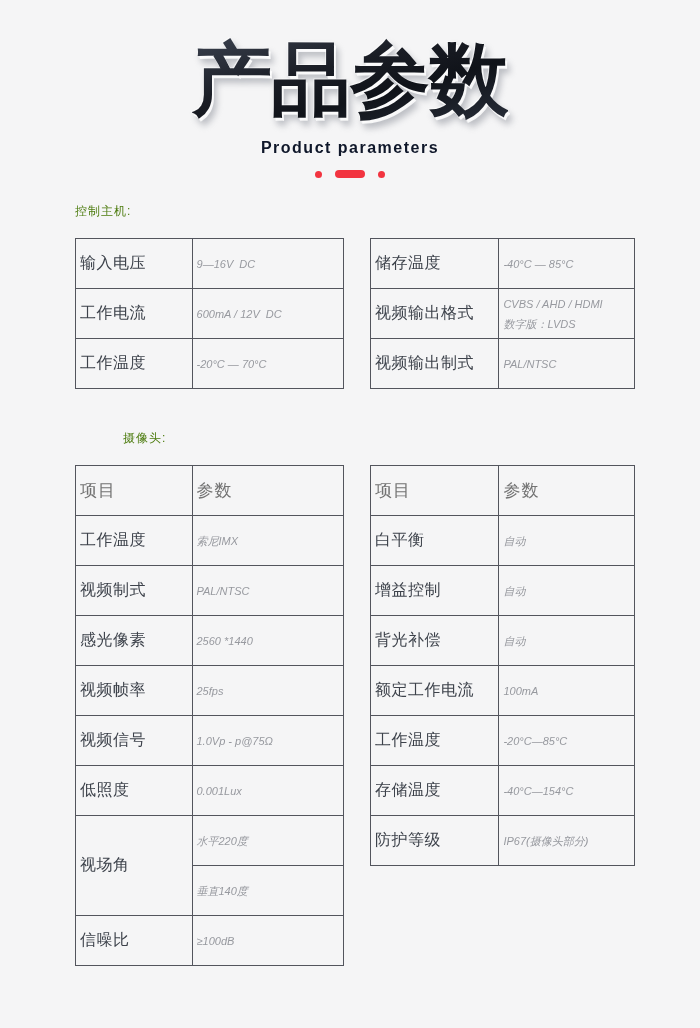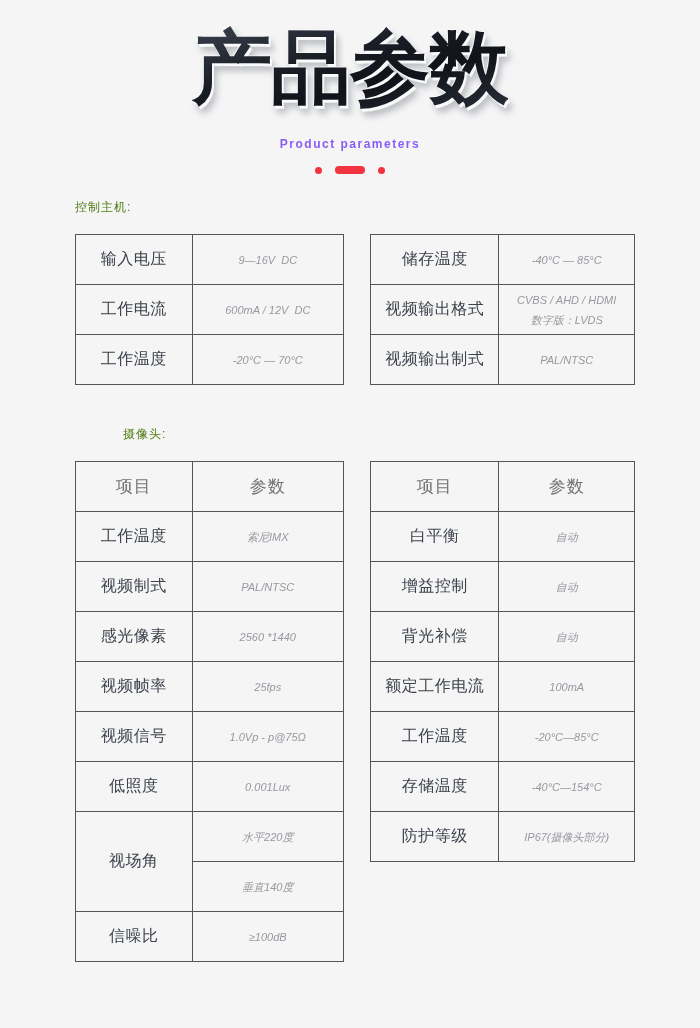--- a/index.html
+++ b/index.html
@@ -6,37 +6,37 @@
   html,body { background:#e9e9ea; }
   .page{
     position:relative;
     width:700px; height:1028px;
     margin:0 auto;
     background:#f5f5f6;
     overflow:hidden;
     font-family:"Liberation Sans","DejaVu Sans",sans-serif;
   }
   
-  .hero{ padding-top:18px; text-align:center; }
+  .hero{ padding-top:30px; text-align:center; }
   .hero-title{
     display:inline-block;
     font-size:80px; font-weight:900; line-height:100px;
     letter-spacing:-1px;
     background:linear-gradient(165deg,#3e4553 0%,#1a1d25 40%,#101319 62%,#2b313d 100%);
     -webkit-background-clip:text; background-clip:text;
     color:transparent;
     filter:drop-shadow(2px 3px 0 rgba(255,255,255,0.85))
            drop-shadow(-1px -1px 0 rgba(255,255,255,0.55))
            drop-shadow(3px 5px 3px rgba(120,125,135,0.45));
   }
   .hero-subtitle{
-    margin-top:18px;
-    font-size:12px; line-height:16px; font-weight:600;
+    margin-top:10px;
+    font-size:16px; line-height:16px; font-weight:600;
     letter-spacing:1.5px;
-    color:#8b5cf6;
+    color:#0f172a;
   }
   .hero-divider{
     margin-top:14px;
     display:flex; align-items:center; justify-content:center; gap:13px;
     height:8px;
   }
   .hero-divider .dot{ width:7px; height:7px; border-radius:50%; }
   .hero-divider .bar{ width:30px; height:8px; border-radius:4px; }
   
   .section{ margin-left:75px; margin-right:65px; }
@@ -45,21 +45,21 @@
     color:#4d7c0f;
     letter-spacing:1px;
   }
   .host-section .section-heading{ margin-top:20px; }
   .camera-section .section-heading{ margin-top:36px;margin-left:48px; }
   .tables-row{ display:flex; align-items:flex-start; gap:26px; margin-top:14px; }
   
   table.spec-table{ border-collapse:collapse; table-layout:fixed; }
   .spec-table td, .spec-table th{
     border:1px solid #53555d;
-    text-align:center; vertical-align:middle;
+    text-align:left; vertical-align:middle;
     height:50px; padding:0 4px;
     overflow:hidden;
   }
   .cell-label{ color:#3d424b; font-size:16px; font-weight:500; letter-spacing:0.5px; }
   .cell-value{ color:#97999f; font-size:11px; font-weight:400; white-space:pre-line; line-height:20px;font-style:italic; }
   th.cell-header{ color:#737373; font-size:17px; font-weight:500; letter-spacing:1px; }
 </style>
 </head>
 <body>
 

